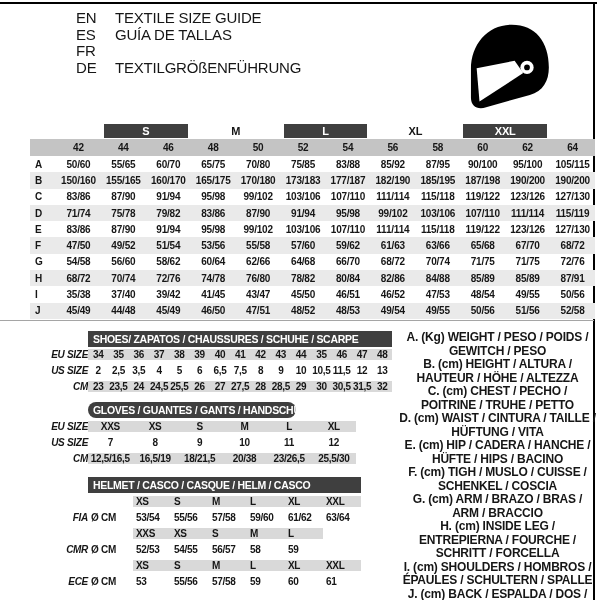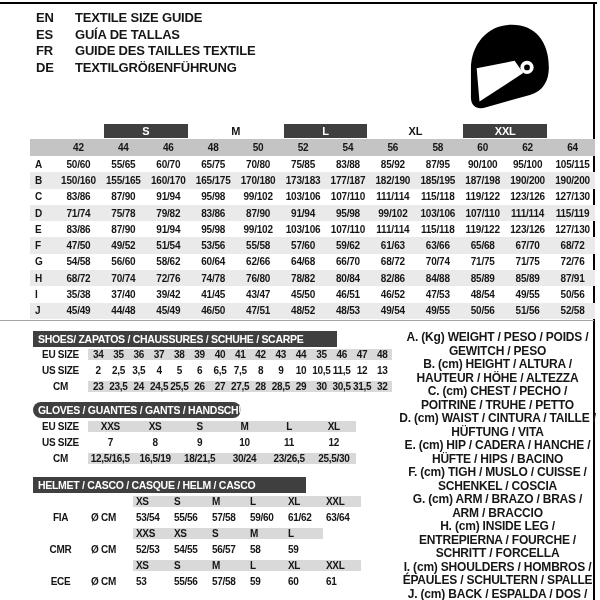--- a/index.html
+++ b/index.html
@@ -5,44 +5,44 @@
   html,body{margin:0;padding:0;}
   body{
     width:600px;height:600px;position:relative;background:#ffffff;
     font-family:"Liberation Sans", sans-serif;color:#161616;overflow:hidden;
   }
   .top-border{position:absolute;top:2px;left:0;width:597px;height:2px;background:#000;}
   .right-border{position:absolute;top:2px;left:593px;width:2px;height:598px;background:#000;}
 
   
   .langs{position:absolute;left:36px;top:10px;}
-  .lang-row{display:flex;font-weight:700;font-size:13px;line-height:16.5px;letter-spacing:-0.2px;}
+  .lang-row{display:flex;font-weight:400;font-size:15px;line-height:16.5px;letter-spacing:-0.2px;margin-left:40px;}
   .lang-code{width:39px;}
 
   .helmet-icon{position:absolute;left:452px;top:18px;}
 
   
   .textile{position:absolute;left:30px;top:122px;width:565px;font-weight:700;font-size:10px;letter-spacing:-0.2px;}
   .t-row{display:grid;grid-template-columns:26px repeat(12,1fr);align-items:center;height:16.3px;}
   .t-row .cell{text-align:center;white-space:nowrap;}
   .t-label{text-align:left;padding-left:5px;}
   .group-row{height:17px;}
   .group-cell{background:#3f3f3f;color:#fff;text-align:center;margin:1px 3px;height:14px;line-height:14px;font-size:11px;}
   .group-cell.light{background:transparent;color:#161616;}
   .num-row{background:#c4c4c4;height:17px;}
   .t-row.stripe{background:#eaeaea;}
 
   .hsep{position:absolute;left:0;top:320px;width:594px;height:1px;background:#a5a5a5;}
 
   
   .subtable{position:absolute;font-weight:700;font-size:10px;letter-spacing:-0.3px;}
-  .sub-title{background:#3f3f3f;color:#fff;height:16px;line-height:16px;
+  .sub-title{margin-left:55px;background:#3f3f3f;color:#fff;height:16px;line-height:16px;
              padding-left:5px;font-size:10.5px;box-sizing:border-box;white-space:nowrap;}
   .sub-row{display:grid;align-items:center;}
-  .sub-row .lbl{text-align:center;white-space:nowrap;}
+  .sub-row .lbl{text-align:right;white-space:nowrap;font-style:italic;}
   .sub-row .cell{text-align:center;white-space:nowrap;}
   .sub-row .cell.band{background:#d9d9d9;}
 
   .shoes{left:33px;top:331px;width:360px;}
   .shoes .sub-title{width:304px;}
   .shoes .sub-row{grid-template-columns:55px repeat(15,20.3px);height:15.7px;}
 
   .gloves{left:33px;top:402px;width:327px;}
   .gloves .sub-title{width:208px;border-radius:8px;}
   .gloves .sub-row{grid-template-columns:55px repeat(6,44.7px);height:16px;}
@@ -67,21 +67,20 @@
       <div class="lang-row">
         <div class="lang-code">EN</div>
         <div class="lang-title">TEXTILE SIZE GUIDE</div>
       </div>
       <div class="lang-row">
         <div class="lang-code">ES</div>
         <div class="lang-title">GUÍA DE TALLAS</div>
       </div>
       <div class="lang-row">
         <div class="lang-code">FR</div>
-        <div class="lang-title">GUIDE DES TAILLES TEXTILE</div>
       </div>
       <div class="lang-row">
         <div class="lang-code">DE</div>
         <div class="lang-title">TEXTILGRÖßENFÜHRUNG</div>
       </div>
     </div>
 
   <svg class="helmet-icon" viewBox="0 0 100 100" width="112" height="95" preserveAspectRatio="xMidYMid meet">
     <path d="M54 7 C29 7 11 27 11 54 L11 84 C11 93 18 97 27 94 L73 81 C87 77 93 66 93 52 C93 25 79 7 54 7 Z" fill="#000"></path>
     <path d="M17 53 L57 45 L66 58 L20 88 Z" fill="#fff"></path>
@@ -347,21 +346,21 @@
           <div class="cell">9</div>
           <div class="cell">10</div>
           <div class="cell">11</div>
           <div class="cell">12</div>
         </div>
         <div class="sub-row">
           <div class="lbl">CM</div>
           <div class="cell band">12,5/16,5</div>
           <div class="cell band">16,5/19</div>
           <div class="cell band">18/21,5</div>
-          <div class="cell band">30/24</div>
+          <div class="cell band">20/38</div>
           <div class="cell band">23/26,5</div>
           <div class="cell band">25,5/30</div>
         </div>
       </div>
   </div>
 
   <div class="subtable helmet">
     <div class="sub-title">HELMET / CASCO / CASQUE / HELM / CASCO</div>
     <div>
         <div class="sub-row">

